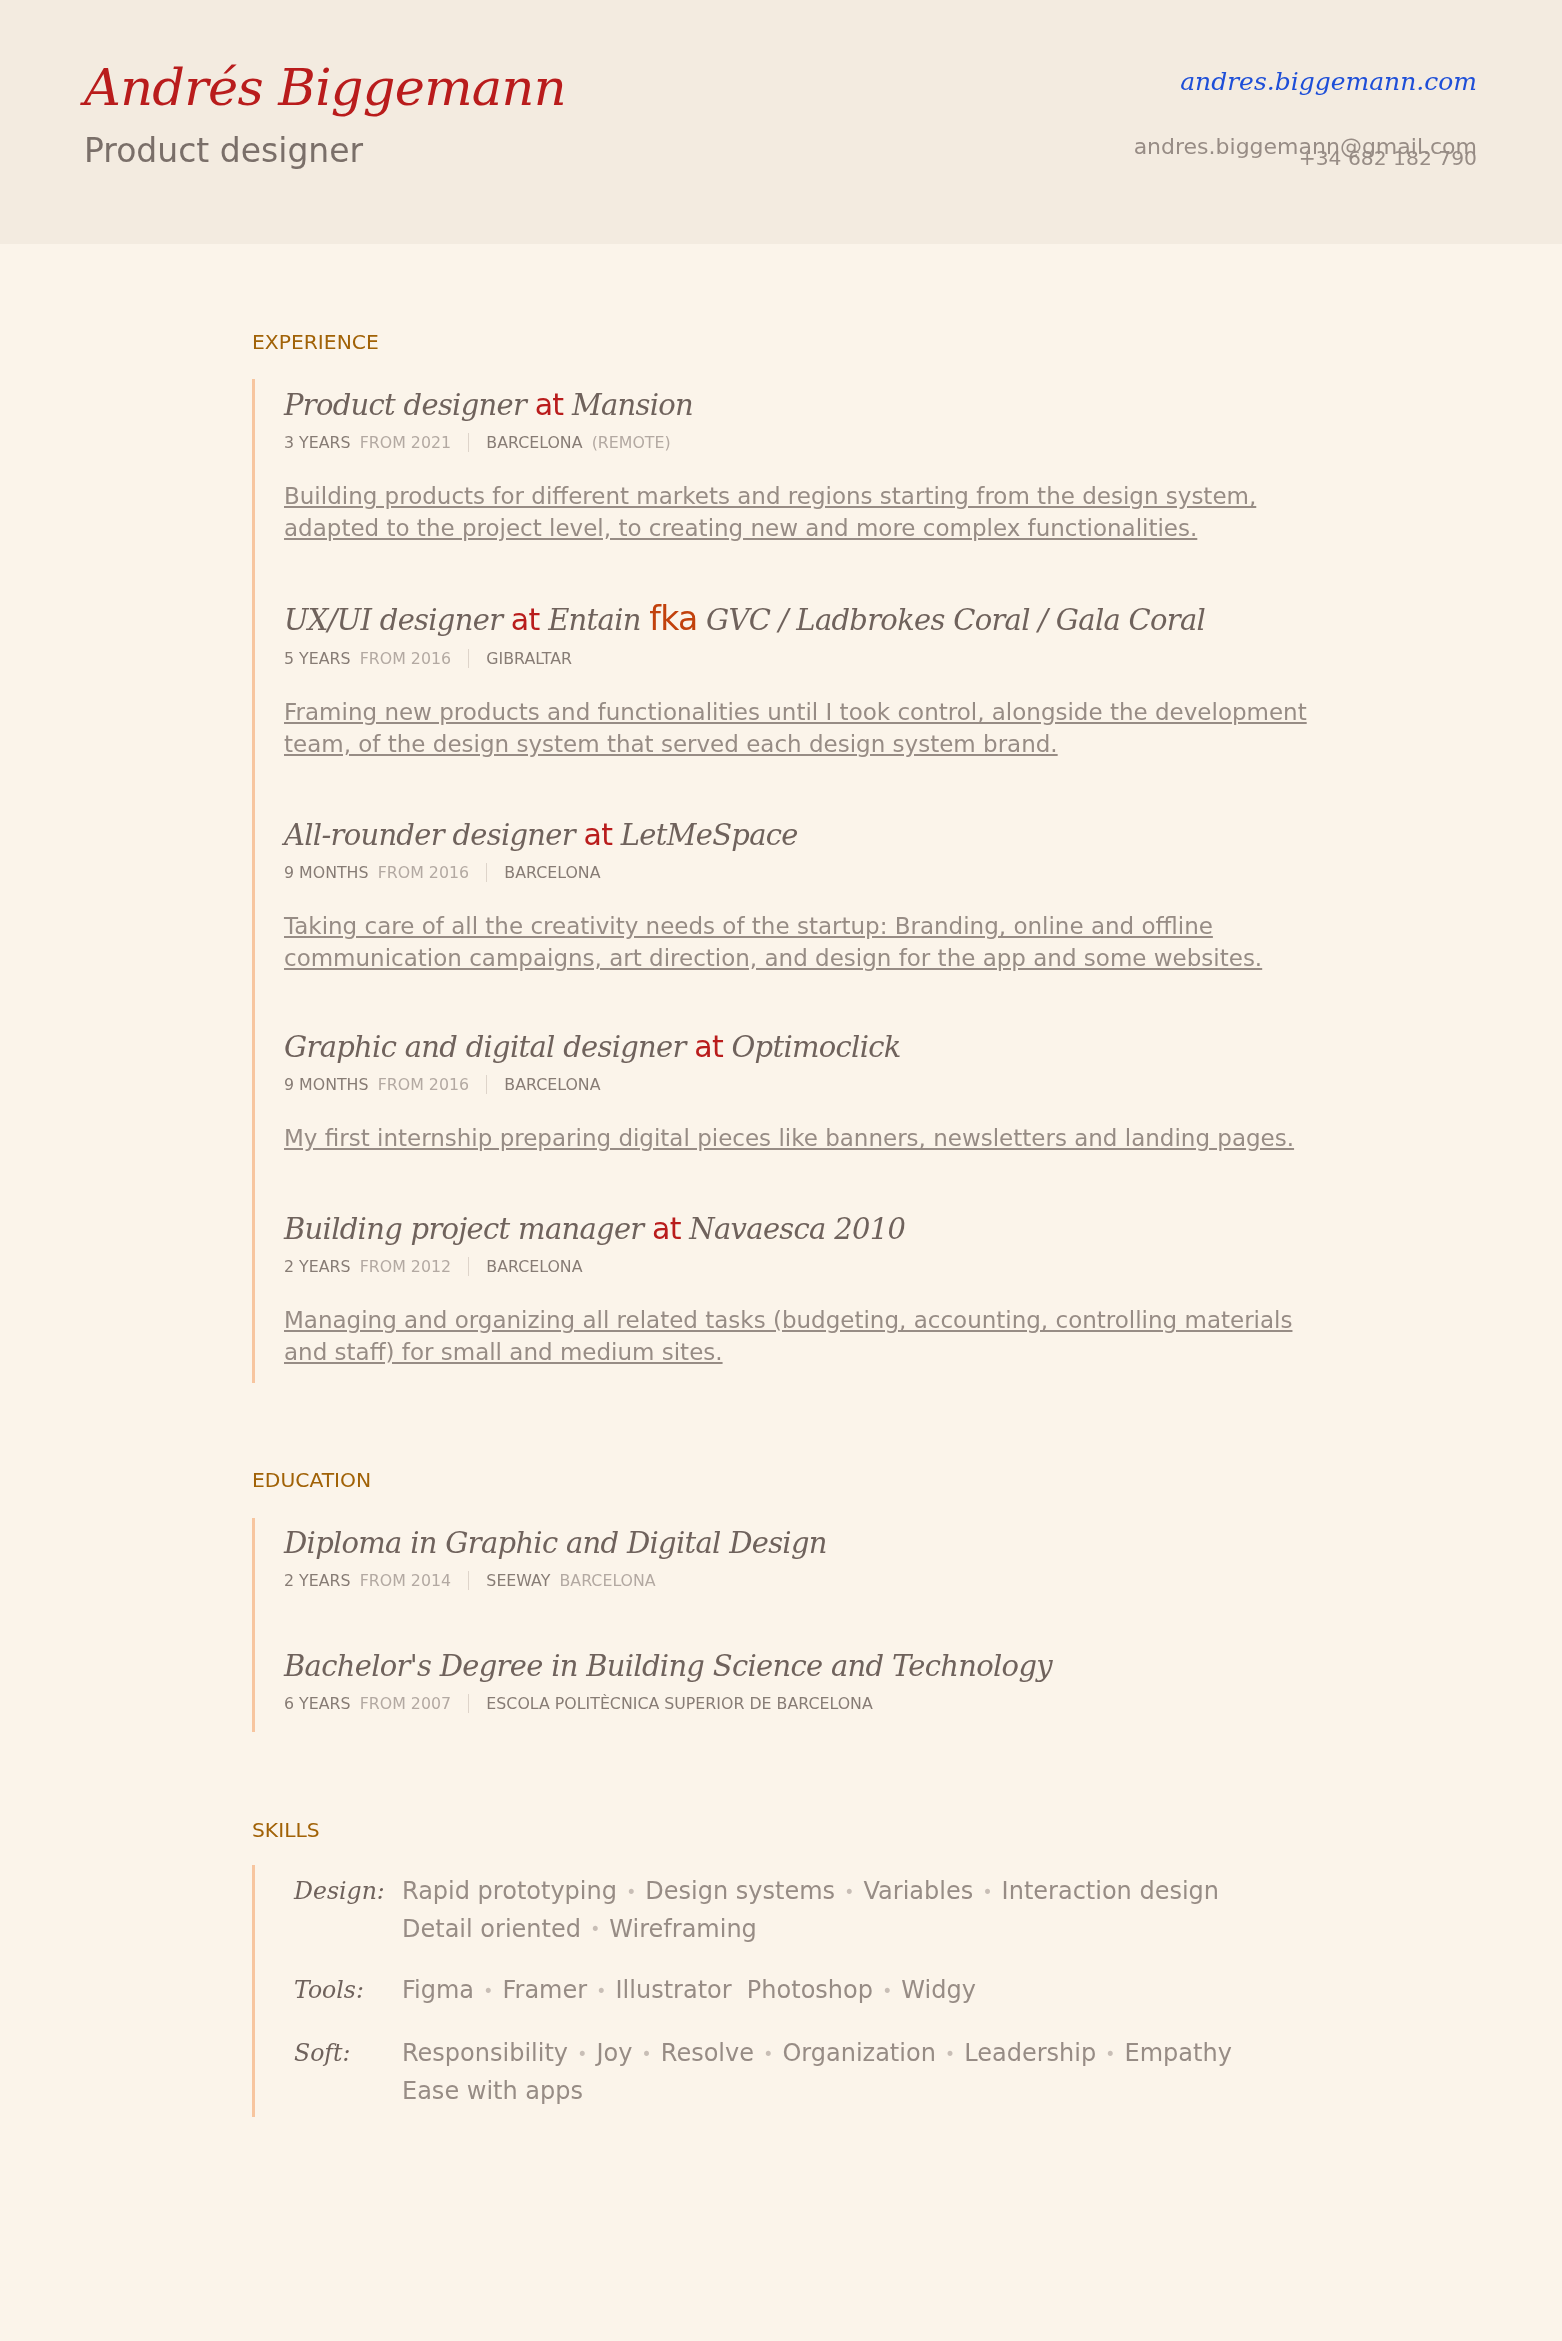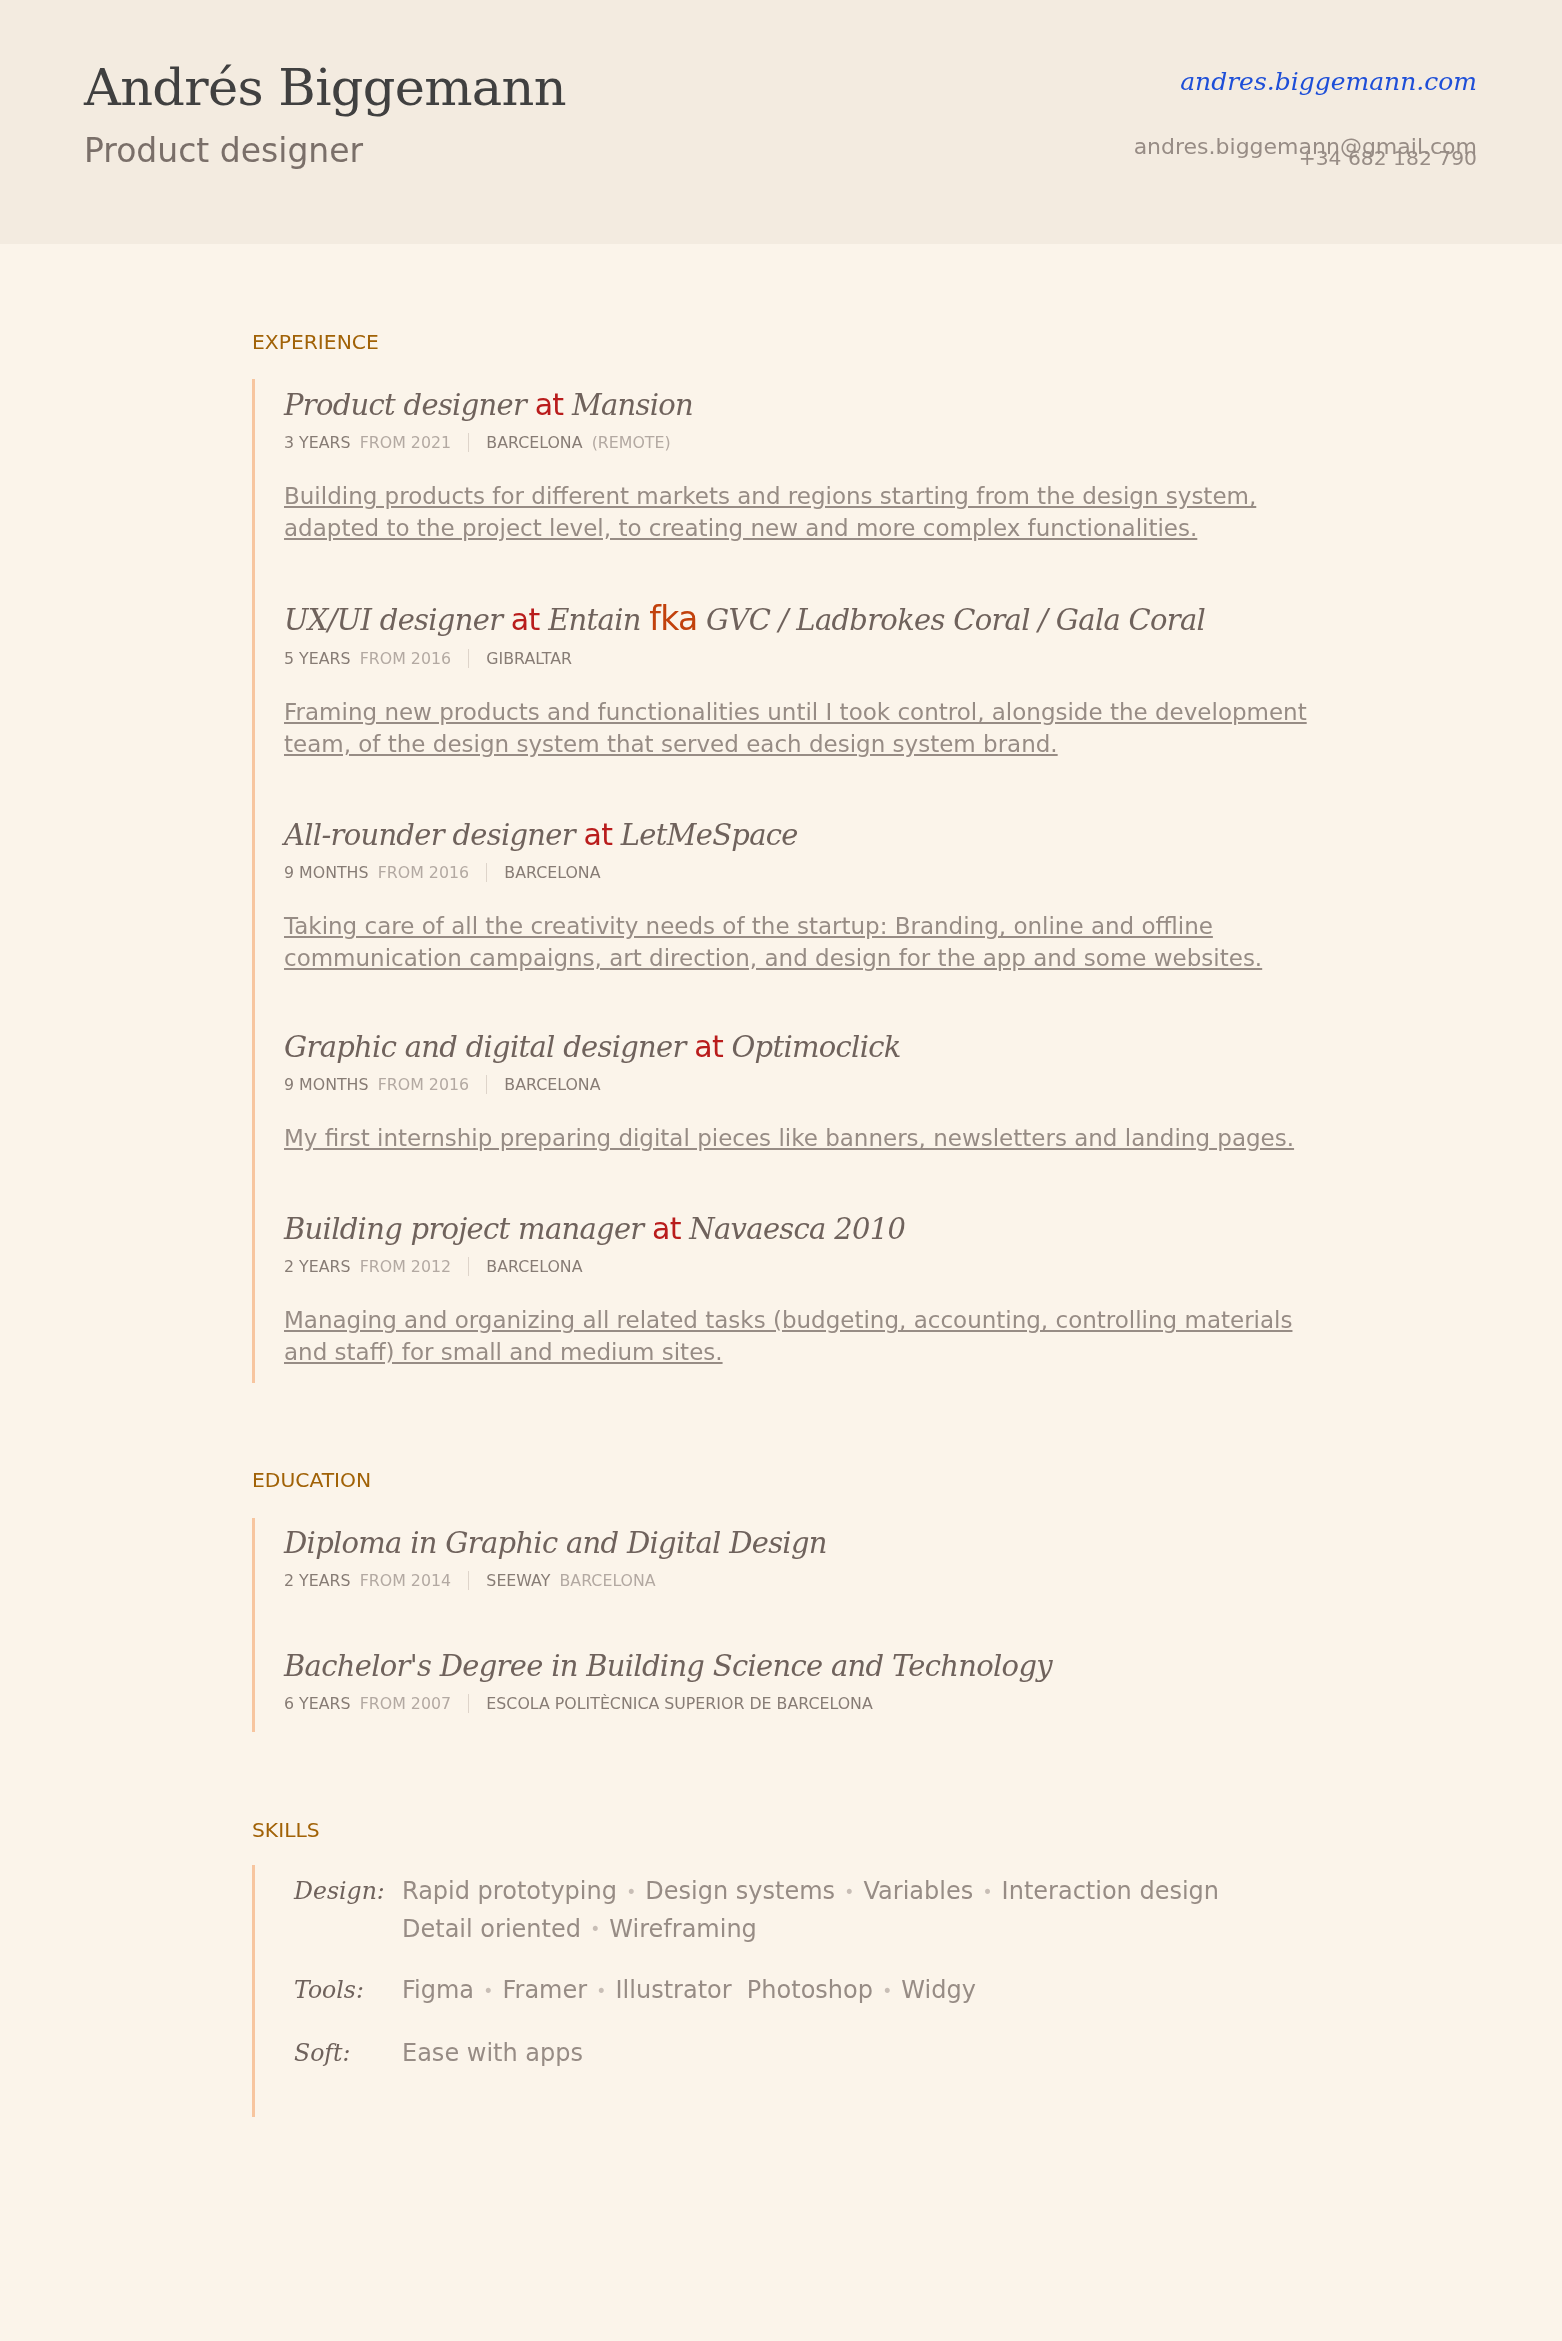--- a/index.html
+++ b/index.html
@@ -8,22 +8,22 @@
     background: #fbf4ea;
     font-family: "DejaVu Sans", sans-serif;
     color: #8a7f78;
   }
   .header {
     position: absolute; left: 0; top: 0; width: 1562px; height: 244px;
     background: #f3ebe0;
   }
   .name {
     position: absolute; left: 84px; top: 58px;
-    font-family: "DejaVu Serif", serif; 
-    font-size: 51px; color: #404040; letter-spacing: -0.7px; white-space: nowrap;
+    font-family: "DejaVu Serif", serif; font-style: italic;
+    font-size: 51px; color: #b91c1c; letter-spacing: -0.7px; white-space: nowrap;
   }
   .role {
     position: absolute; left: 84px; top: 131px;
     font-size: 33px; color: #7a6f69; white-space: nowrap;
   }
   .contact { position: absolute; right: 85px; text-align: right; white-space: nowrap; }
   .website {
     top: 67px; font-family: "DejaVu Serif", serif; font-style: italic;
     font-size: 25px; color: #1d4ed8; text-decoration: none;
   }
@@ -182,16 +182,17 @@
 <div class="skill-row" style="top:1972px">
   <div class="skill-label">Tools:</div>
   <div class="skill-values">
     <div><span>Figma</span><span class="dot">•</span><span>Framer</span><span class="dot">•</span><span>Illustrator</span>&nbsp;&nbsp;<span>Photoshop</span><span class="dot">•</span><span>Widgy</span></div>
   </div>
 </div>
 
 <div class="skill-row" style="top:2035px">
   <div class="skill-label">Soft:</div>
   <div class="skill-values">
+    <div><span>Responsibility</span><span class="dot">•</span><span>Joy</span><span class="dot">•</span><span>Resolve</span><span class="dot">•</span><span>Organization</span><span class="dot">•</span><span>Leadership</span><span class="dot">•</span><span>Empathy</span></div>
     <div><span>Ease with apps</span></div>
   </div>
 </div>
 
 
 </body></html>

